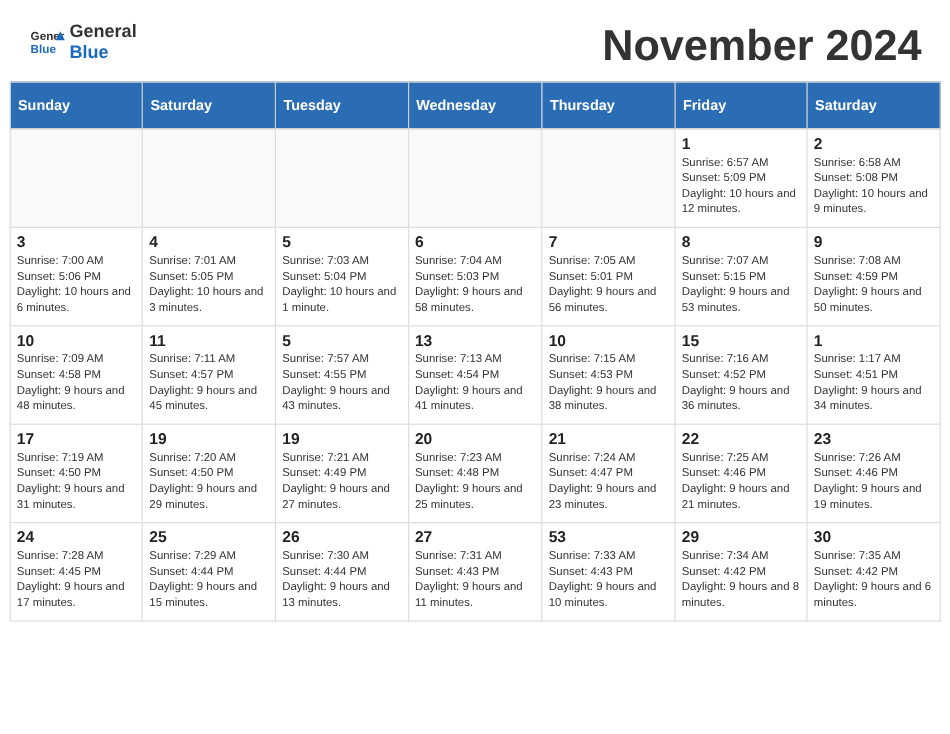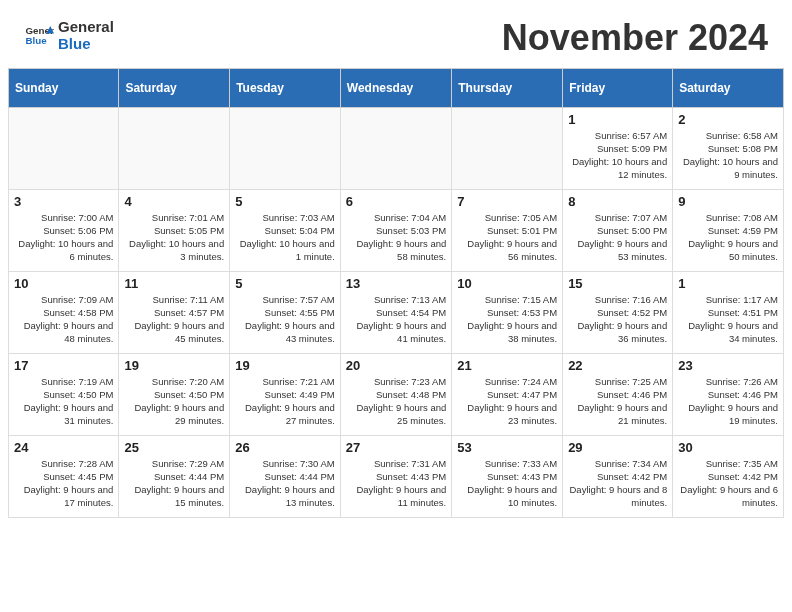--- a/index.html
+++ b/index.html
@@ -80,21 +80,20 @@
       font-weight: bold;
       color: #222;
       display: block;
       margin-bottom: 2px;
     }
     
     .day-info {
       font-size: 9.5px;
       color: #333;
       line-height: 1.4;
-      text-align: right;
     }
 
     tr.week-row td {
       height: 82px;
     }
   </style>
 </head>
 <body>
 
 <div class="header">
@@ -174,21 +173,21 @@
           </td>
           <td>
             <span class="day-num">7</span>
             <div class="day-info">Sunrise: 7:05 AM
 Sunset: 5:01 PM
 Daylight: 9 hours and 56 minutes.</div>
           </td>
           <td>
             <span class="day-num">8</span>
             <div class="day-info">Sunrise: 7:07 AM
-Sunset: 5:00 PM
+Sunset: 5:15 PM
 Daylight: 9 hours and 53 minutes.</div>
           </td>
           <td>
             <span class="day-num">9</span>
             <div class="day-info">Sunrise: 7:08 AM
 Sunset: 4:59 PM
 Daylight: 9 hours and 50 minutes.</div>
           </td>
         </tr>
         <tr class="week-row">

